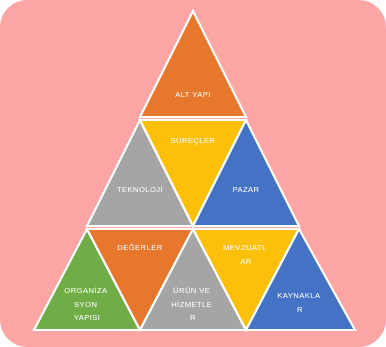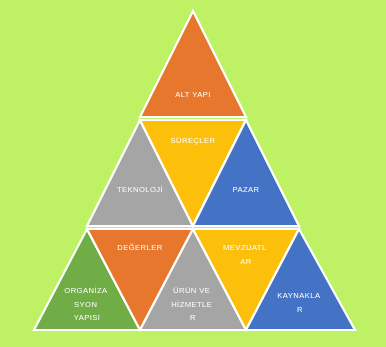--- a/index.html
+++ b/index.html
@@ -38,21 +38,21 @@
     dominant-baseline: middle;
     pointer-events: none;
   }
   .cell-label tspan {
     font-family: "Liberation Sans", sans-serif;
   }
 </style>
 </head>
 <body>
 
-<div id="diagram-root" style="background: #bef264;">
+<div id="diagram-root" style="background: #fca5a5; border-radius: 27px;">
   <svg id="pyramid" viewBox="0 0 386 347" xmlns="http://www.w3.org/2000/svg">
 
     <g>
       <polygon class="cell-shape" points="193,11 246,117 140,117" fill="#E8772E" stroke="#FFFFFF"></polygon>
       <text class="cell-label" x="193" y="95" fill="#FFFFFF">
         <tspan x="193" dy="0">ALT YAPI</tspan>
       </text>
     </g>
 
     <g>

